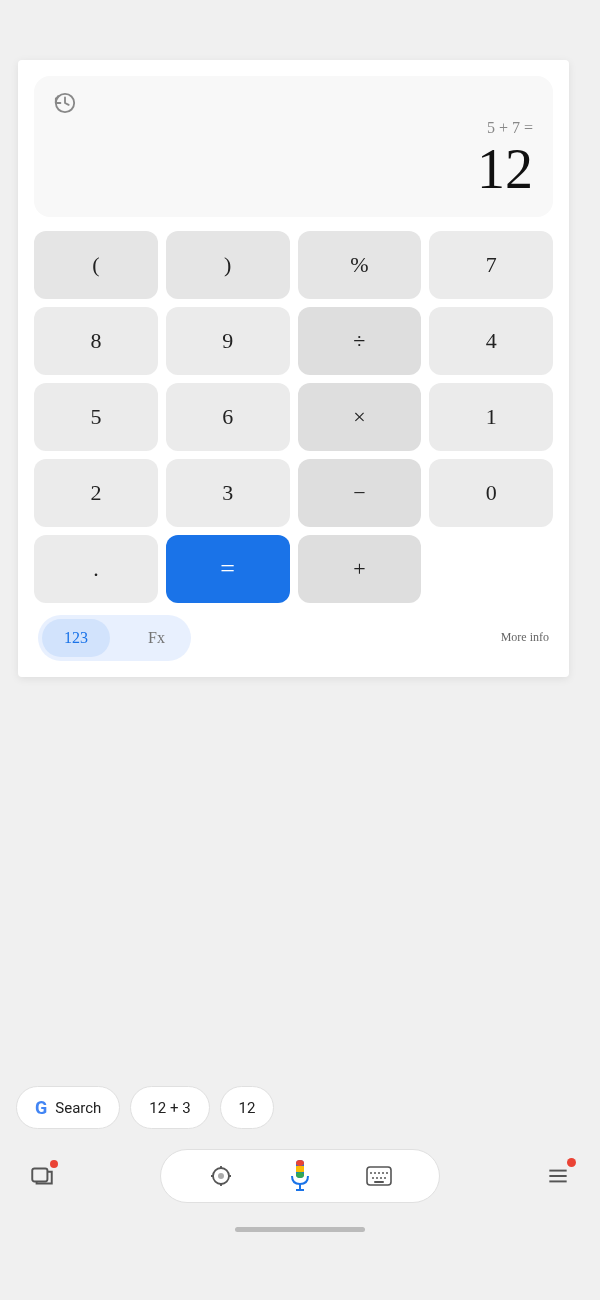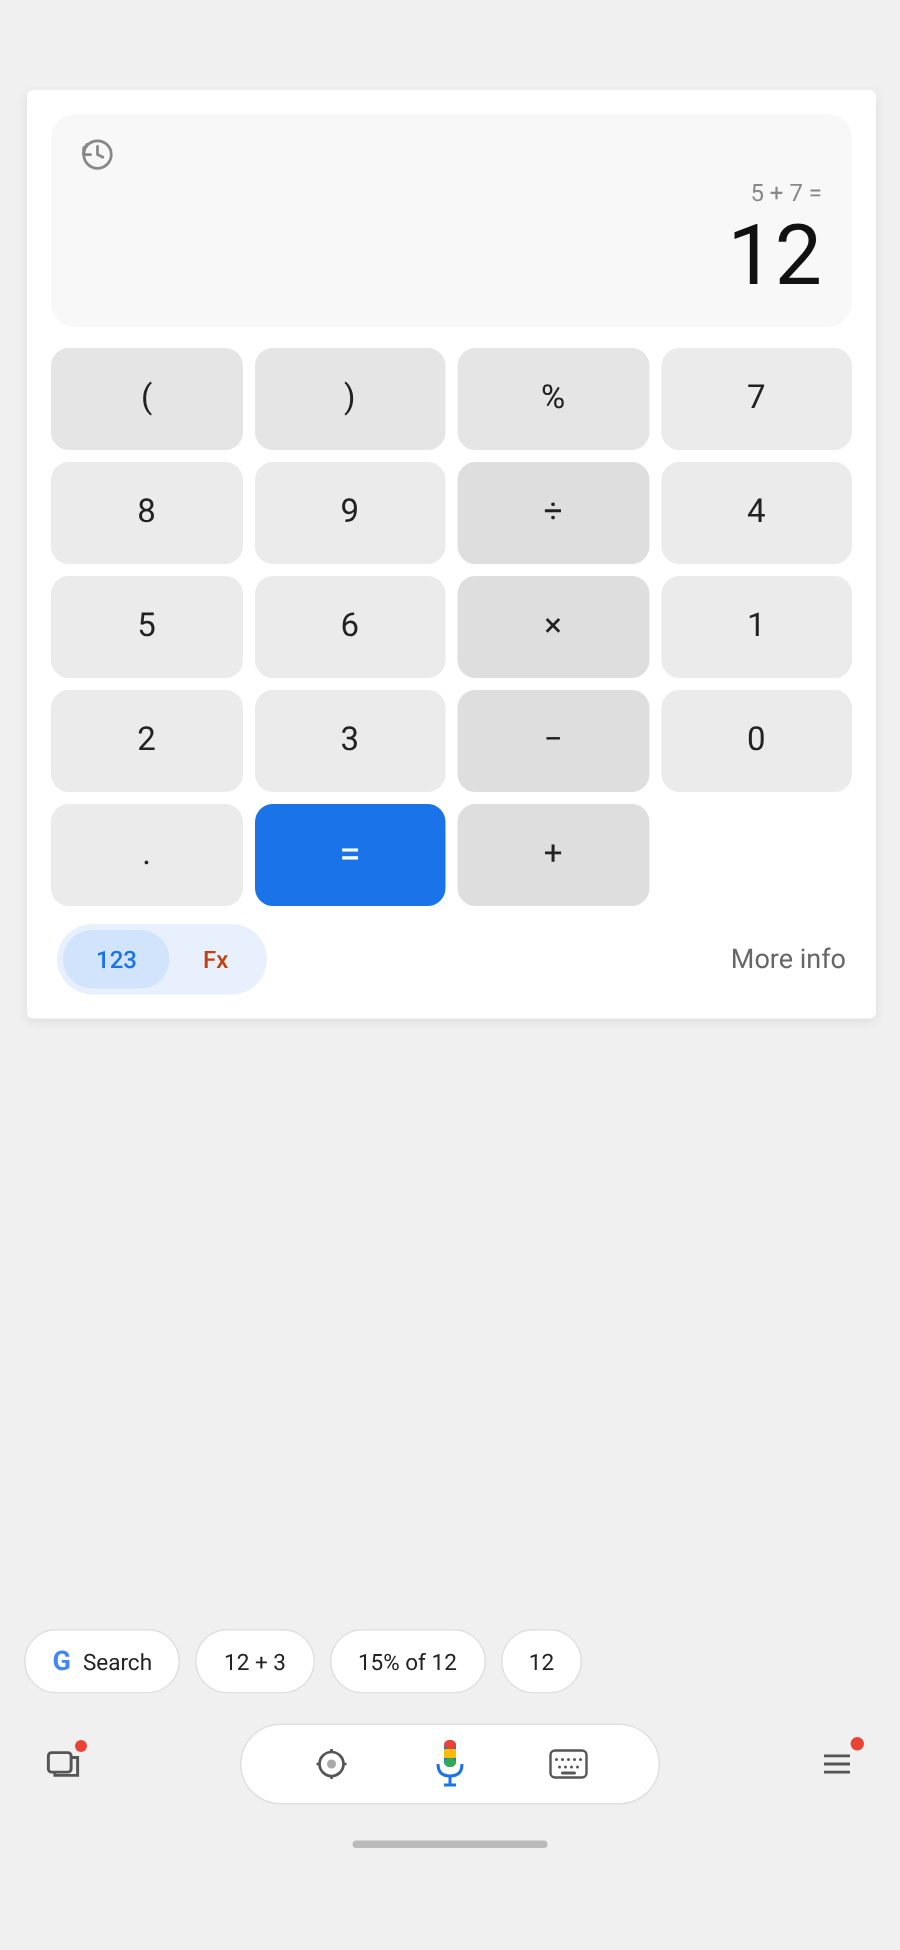--- a/index.html
+++ b/index.html
@@ -9,23 +9,24 @@
       background: #f0f0f0;
       font-family: 'Roboto', Arial, sans-serif;
       overflow: hidden;
       position: relative;
     }
 
     
     .calculator-card {
       background: #ffffff;
       border-radius: 4px;
-      margin: 60px 16px 0 18px;
+      margin: 60px 31px 0 18px;
       padding: 16px;
       box-shadow: 0 2px 8px rgba(0,0,0,0.08);
+      font-family: Liberation Serif, serif;
     }
 
     
     .display {
       background: #f8f8f8;
       border-radius: 16px;
       padding: 16px 20px;
       margin-bottom: 14px;
       min-height: 90px;
       position: relative;
@@ -87,44 +88,44 @@
       align-items: center;
       justify-content: space-between;
       margin-top: 4px;
       padding: 0 4px;
     }
     .mode-toggle {
       display: flex;
       background: #e8f0fe;
       border-radius: 30px;
       padding: 4px;
-      gap: 0;
+      gap: 16px;
     }
     .mode-btn {
       border: none;
       border-radius: 25px;
       padding: 10px 22px;
       font-size: 16px;
       font-weight: 500;
       cursor: pointer;
       font-family: inherit;
     }
     .mode-btn.active {
       background: #d2e3fc;
       color: #1a73e8;
     }
     .mode-btn.inactive {
       background: transparent;
-      color: #c2410c;
+      color: #737373;
     }
     .more-info-btn {
       background: none;
       border: none;
       color: #666;
-      font-size: 18px;
+      font-size: 12px;
       cursor: pointer;
       font-family: inherit;
     }
 
     
     .bottom-area {
       position: absolute;
       bottom: 60px;
       left: 0;
       right: 0;
@@ -290,23 +291,20 @@
   <div class="search-suggestions">
 
     <div class="suggestion-pill">
       <span style="font-weight:700;font-size:18px;">
         <span class="g-blue">G</span><span class="g-red" style="font-size:0;"></span>
       </span>
       <span>Search</span>
     </div>
     <div class="suggestion-pill">
       <span>12 + 3</span>
-    </div>
-    <div class="suggestion-pill">
-      <span>15% of 12</span>
     </div>
     <div class="suggestion-pill">
       <span>12</span>
     </div>
   </div>
 
   <div class="bottom-toolbar">
 
     <div class="toolbar-icon notification-dot">
       <svg width="26" height="26" viewBox="0 0 24 24" fill="none" stroke="#555" stroke-width="1.8">

